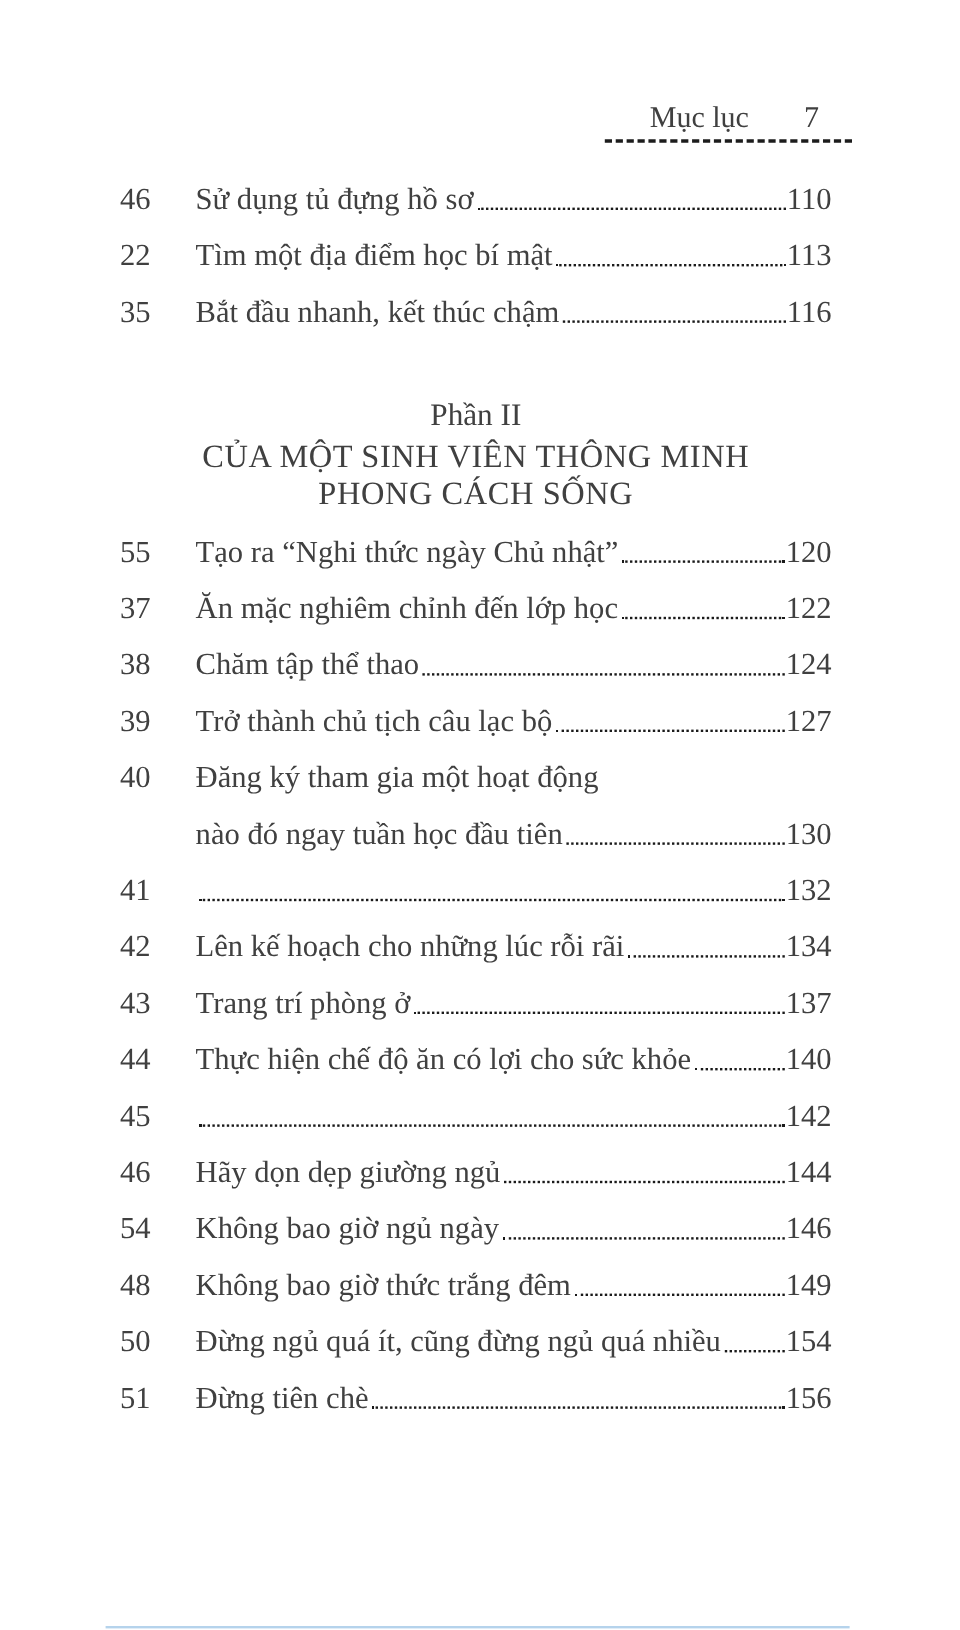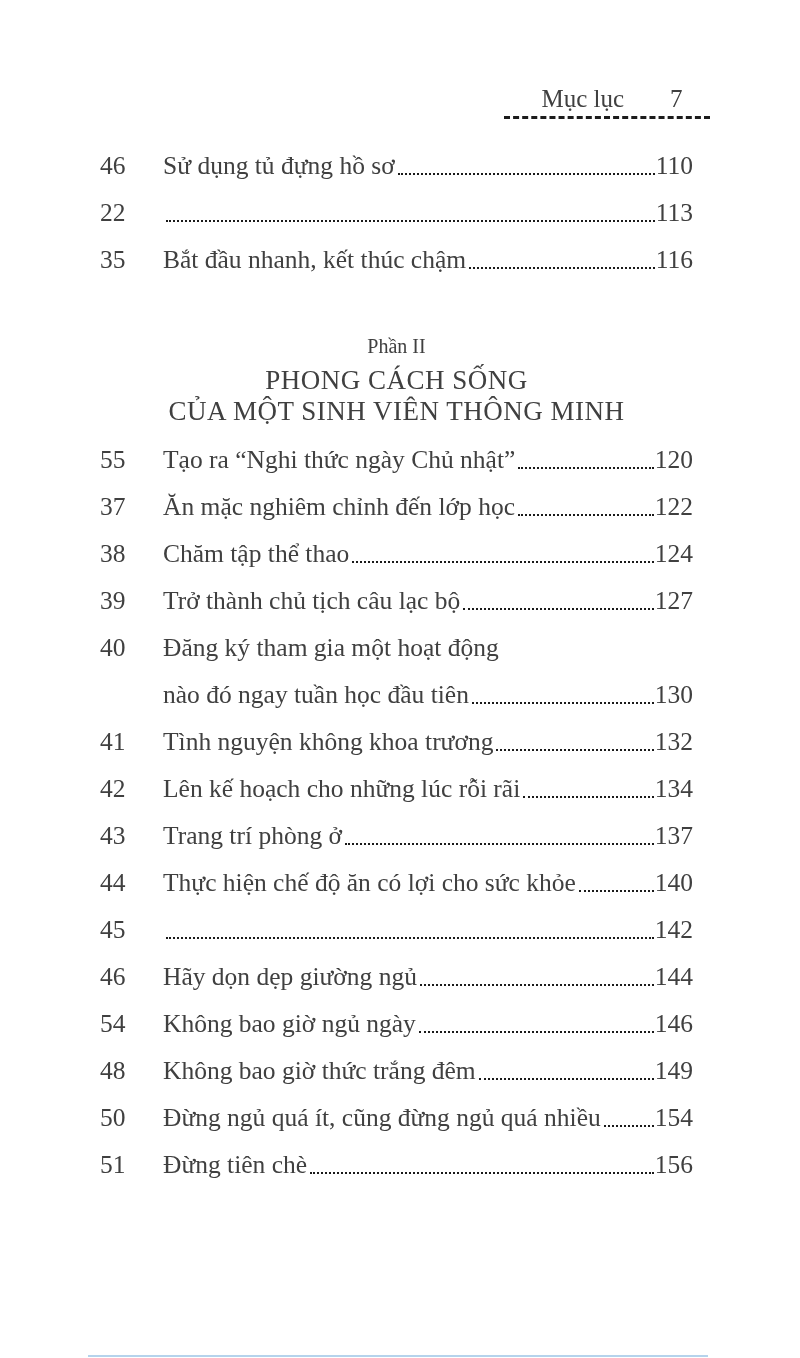--- a/index.html
+++ b/index.html
@@ -56,21 +56,21 @@
     border-bottom:2.6px dotted #1a1a1a;
   }
   .pg { flex:none; text-align:right; }
   
   .row.cont .num { color:transparent; }
   
   .section-heading {
     text-align:center;
     margin:52px 0 18px;
   }
-  .part-label { font-size:20px; line-height:38px; }
+  .part-label { font-size:26px; line-height:38px; }
   .part-title { font-size:27px; line-height:31px; letter-spacing:0.5px; }
   
   .bottom-line {
     position:absolute;
     left:88px; right:92px; bottom:1px;
     height:2px;
     background:#b5d3ec;
   }
 </style>
 </head>
@@ -89,34 +89,35 @@
   <div class="toc">
 
     <div class="row">
       <span class="num">46</span>
       <span class="title">Sử dụng tủ đựng hồ sơ</span>
       <span class="leader"></span>
       <span class="pg">110</span>
     </div>
     <div class="row">
       <span class="num">22</span>
+      <span class="title">Tìm một địa điểm học bí mật</span>
       <span class="leader"></span>
       <span class="pg">113</span>
     </div>
     <div class="row">
       <span class="num">35</span>
       <span class="title">Bắt đầu nhanh, kết thúc chậm</span>
       <span class="leader"></span>
       <span class="pg">116</span>
     </div>
 
     <div class="section-heading">
       <div class="part-label">Phần II</div>
+      <div class="part-title">CỦA MỘT SINH VIÊN THÔNG MINH</div>
       <div class="part-title">PHONG CÁCH SỐNG</div>
-      <div class="part-title">CỦA MỘT SINH VIÊN THÔNG MINH</div>
     </div>
 
     <div class="row">
       <span class="num">55</span>
       <span class="title">Tạo ra “Nghi thức ngày Chủ nhật”</span>
       <span class="leader"></span>
       <span class="pg">120</span>
     </div>
     <div class="row">
       <span class="num">37</span>
@@ -143,21 +144,20 @@
     </div>
     <div class="row cont">
       <span class="num"></span>
       <span class="title">nào đó ngay tuần học đầu tiên</span>
       <span class="leader"></span>
       <span class="pg">130</span>
     </div>
 
     <div class="row">
       <span class="num">41</span>
-      <span class="title">Tình nguyện không khoa trương</span>
       <span class="leader"></span>
       <span class="pg">132</span>
     </div>
     <div class="row">
       <span class="num">42</span>
       <span class="title">Lên kế hoạch cho những lúc rỗi rãi</span>
       <span class="leader"></span>
       <span class="pg">134</span>
     </div>
     <div class="row">

